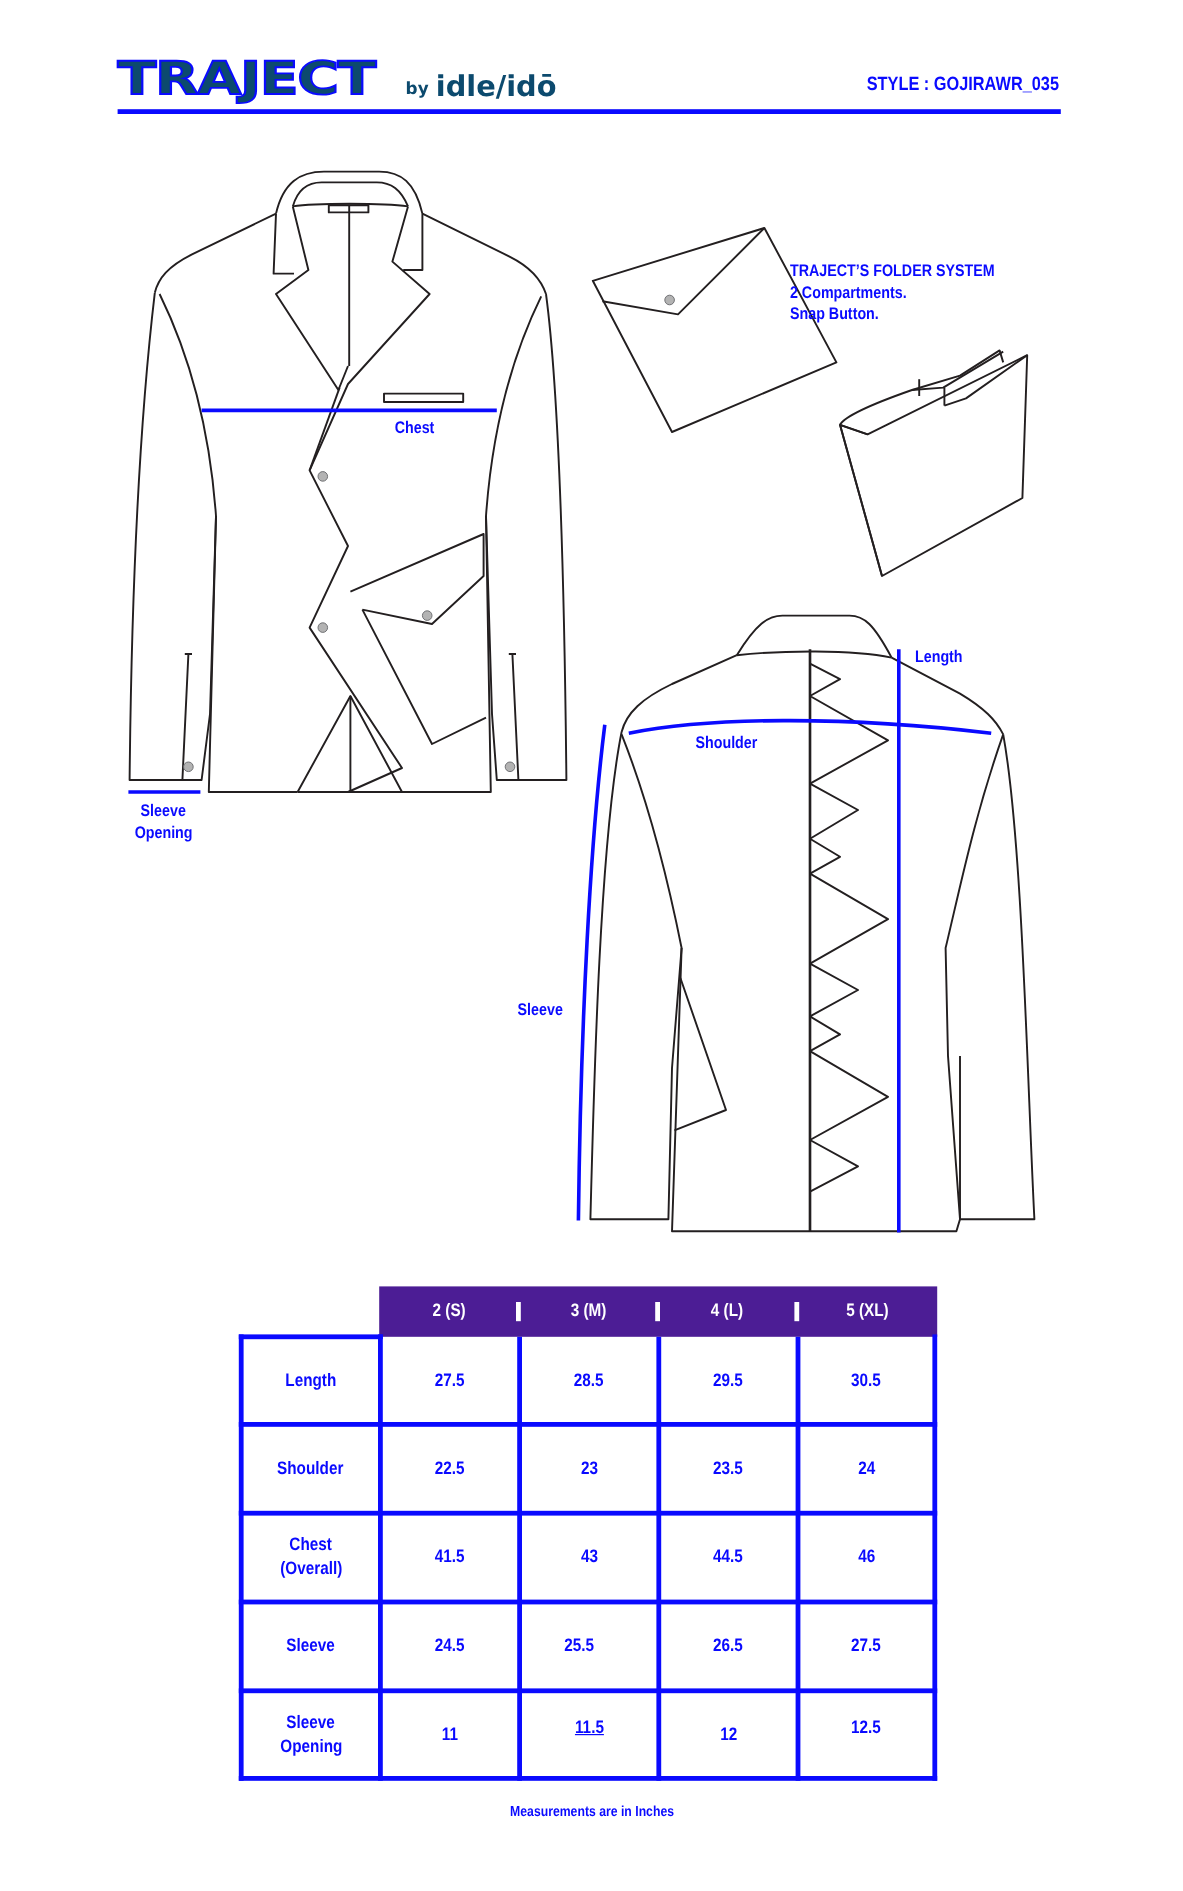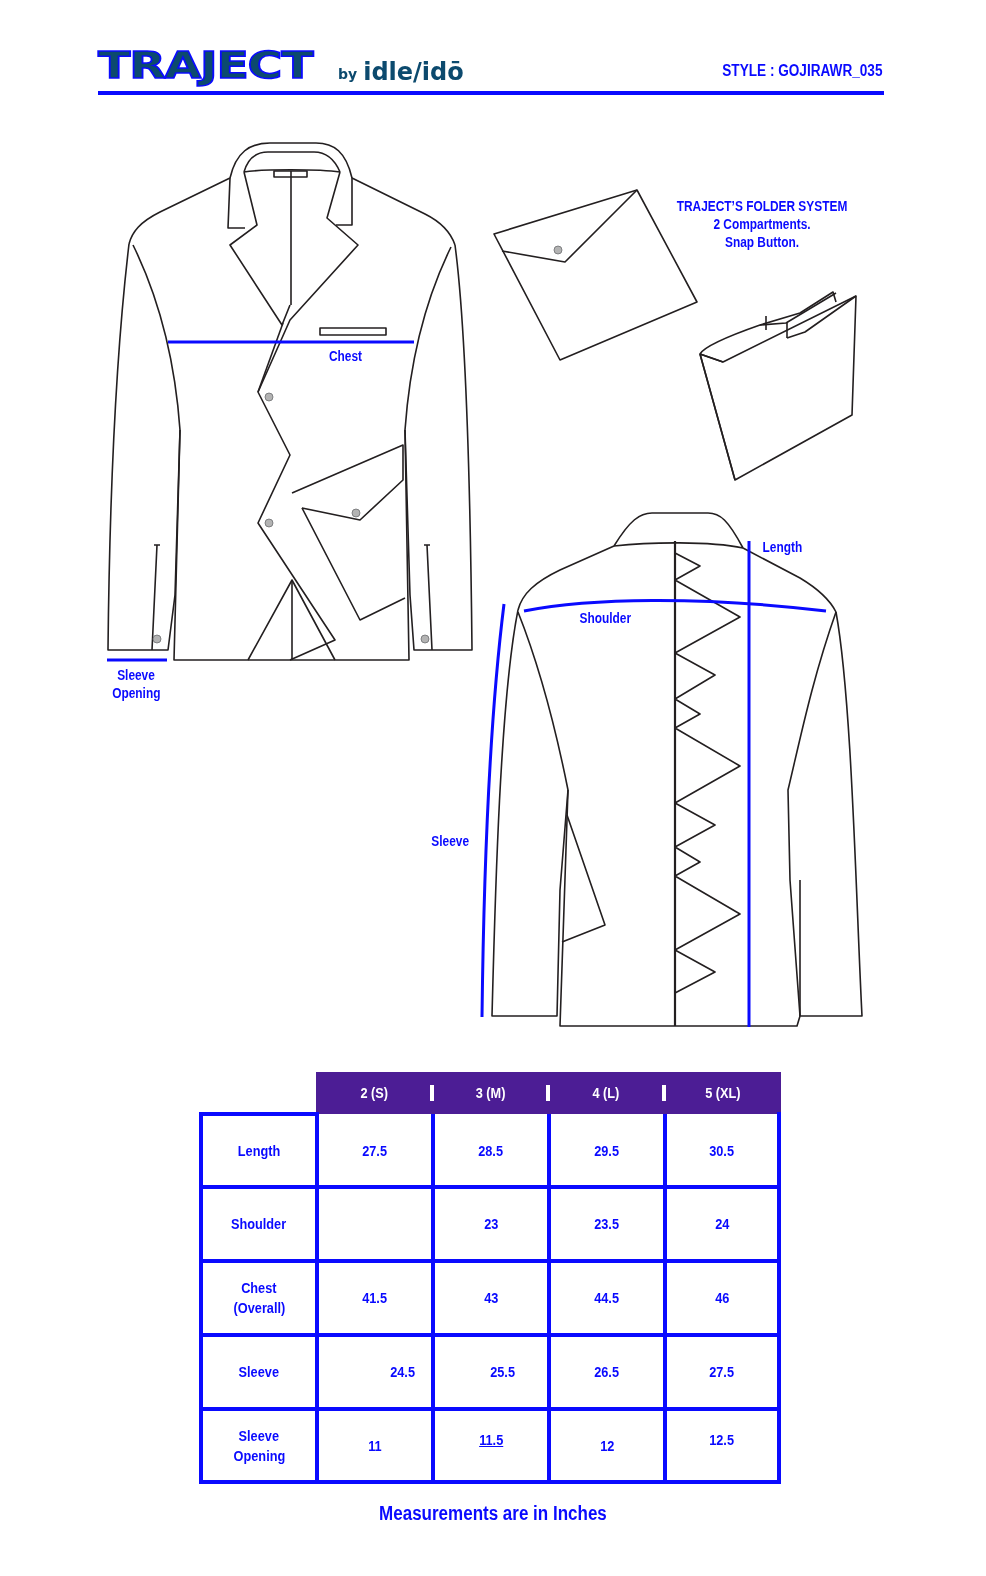--- a/index.html
+++ b/index.html
@@ -6,36 +6,36 @@
   body { width:986px; height:1576px; position:relative; overflow:hidden;
          font-family:"Liberation Sans", "DejaVu Sans", sans-serif; color:#0010ee; }
   .abs { position:absolute; }
   #brand { left:98px; top:44px; height:40px; display:flex; align-items:flex-end; color:#0c4a6e; }
   #brand-main { font-family:"DejaVu Sans", sans-serif; font-weight:900; font-size:38px; line-height:38px; letter-spacing:-1px; transform:scaleX(1.25); transform-origin:left bottom; display:inline-block; width:218px; -webkit-text-stroke:1.5px #0a0aff; }
   #brand-by { font-family:"DejaVu Sans", sans-serif; font-weight:bold; font-size:14px; margin-left:22px; margin-bottom:2px; }
   #brand-sub { font-family:"DejaVu Sans", sans-serif; font-weight:bold; font-size:24px; margin-left:6px; line-height:24px; }
   #style-label { right:104px; top:62px; font-size:16px; font-weight:bold; color:#0a0aff; transform:scaleX(0.85); transform-origin:right center; white-space:nowrap; }
   #header-rule { left:98px; top:91px; width:786px; height:4px; background:#0a0aff; }
   .lbl { font-size:14px; font-weight:bold; color:#0a0aff; transform:scaleX(0.85); white-space:nowrap; text-align:center; line-height:18px; }
-  #folder-text { left:640px; top:197px; width:244px; text-align:center; font-size:14px; font-weight:bold; color:#0a0aff; line-height:18px; }
+  #folder-text { left:640px; top:216px; width:244px; text-align:left; font-size:14px; font-weight:bold; color:#0a0aff; line-height:18px; }
   #folder-text div { transform:scaleX(0.85); }
   svg.drawing { position:absolute; left:0; top:0; }
   
   #size-table { position:absolute; left:199px; top:1072px; width:582px; }
   .thead { position:absolute; left:117px; top:0; width:465px; height:42px; background:#4c1d95; }
   .th { position:absolute; top:0; height:42px; line-height:42px; color:#ffffff; font-weight:bold; font-size:15px; text-align:center; }
   .th span { display:inline-block; transform:scaleX(0.85); }
   .sep { position:absolute; top:13px; width:4px; height:16px; background:#ffffff; }
   .grid { position:absolute; left:0; top:40px; width:582px; height:372px; }
   .cell { position:absolute; display:flex; align-items:center; justify-content:center; text-align:center;
           font-weight:bold; font-size:15px; color:#0a0aff; line-height:20px; }
   .cell span { display:inline-block; transform:scaleX(0.85); }
   .vline { position:absolute; width:4px; background:#0a0aff; }
   .hline { position:absolute; height:4px; background:#0a0aff; }
-  #footnote { left:0; width:986px; top:1502px; text-align:center; font-weight:bold; font-size:20px; color:#0a0aff; }
+  #footnote { left:0; width:986px; top:1502px; text-align:center; font-weight:bold; font-size:12px; color:#0a0aff; }
   #footnote span { display:inline-block; transform:scaleX(0.85); }
 </style>
 </head>
 <body>
 
 <div id="brand" class="abs">
   <span id="brand-main">TRAJECT</span>
   <span id="brand-by">by</span>
   <span id="brand-sub">idle/idō</span>
 </div>
@@ -196,20 +196,23 @@
     <div class="cell" style="left:352px; top:4px; width:112px; height:69px;">
         <span>29.5</span>
       </div>
     <div class="cell" style="left:468px; top:4px; width:110px; height:69px;">
         <span>30.5</span>
       </div>
 
     <div class="cell" style="left:4px; top:77px; width:112px; height:70px;">
         <span>Shoulder</span>
       </div>
+    <div class="cell" style="left:120px; top:77px; width:112px; height:70px;">
+        <span>22.5</span>
+      </div>
     <div class="cell" style="left:236px; top:77px; width:112px; height:70px;">
         <span>23</span>
       </div>
     <div class="cell" style="left:352px; top:77px; width:112px; height:70px;">
         <span>23.5</span>
       </div>
     <div class="cell" style="left:468px; top:77px; width:110px; height:70px;">
         <span>24</span>
       </div>
 
@@ -226,24 +229,24 @@
     <div class="cell" style="left:352px; top:151px; width:112px; height:70px;">
         <span>44.5</span>
       </div>
     <div class="cell" style="left:468px; top:151px; width:110px; height:70px;">
         <span>46</span>
       </div>
 
     <div class="cell" style="left:4px; top:225px; width:112px; height:70px;">
         <span>Sleeve</span>
       </div>
-    <div class="cell" style="left:120px; top:225px; width:112px; height:70px;padding-left:28px;">
+    <div class="cell" style="left:120px; top:225px; width:112px; height:70px;">
         <span>24.5</span>
       </div>
-    <div class="cell" style="left:236px; top:225px; width:96px; height:70px;padding-left:20px;">
+    <div class="cell" style="left:236px; top:225px; width:96px; height:70px;">
         <span>25.5</span>
       </div>
     <div class="cell" style="left:352px; top:225px; width:112px; height:70px;">
         <span>26.5</span>
       </div>
     <div class="cell" style="left:468px; top:225px; width:110px; height:70px;">
         <span>27.5</span>
       </div>
 
     <div class="cell" style="left:4px; top:299px; width:112px; height:69px; flex-direction:column;">

